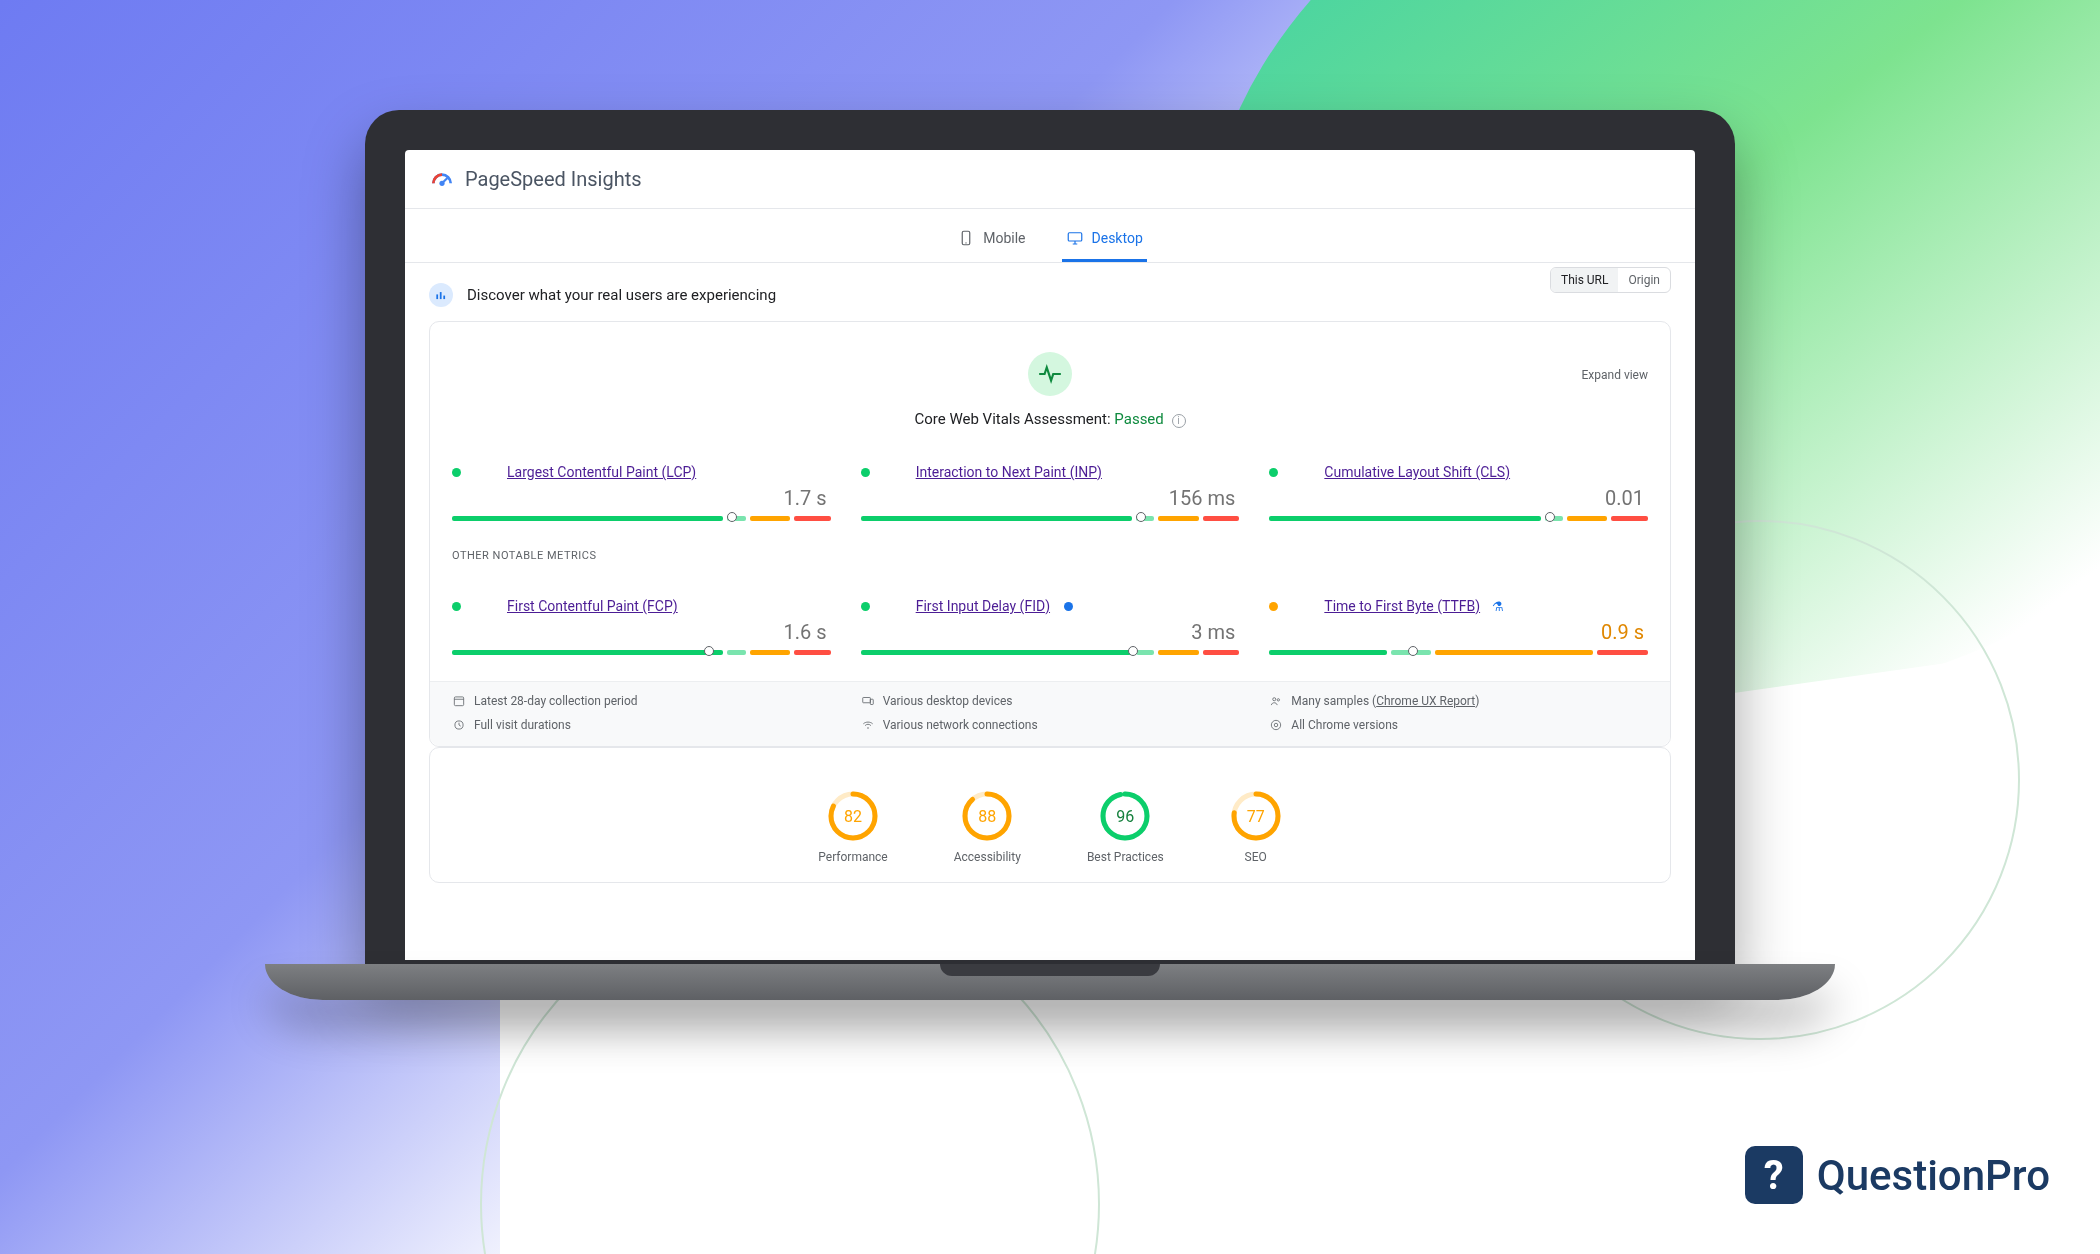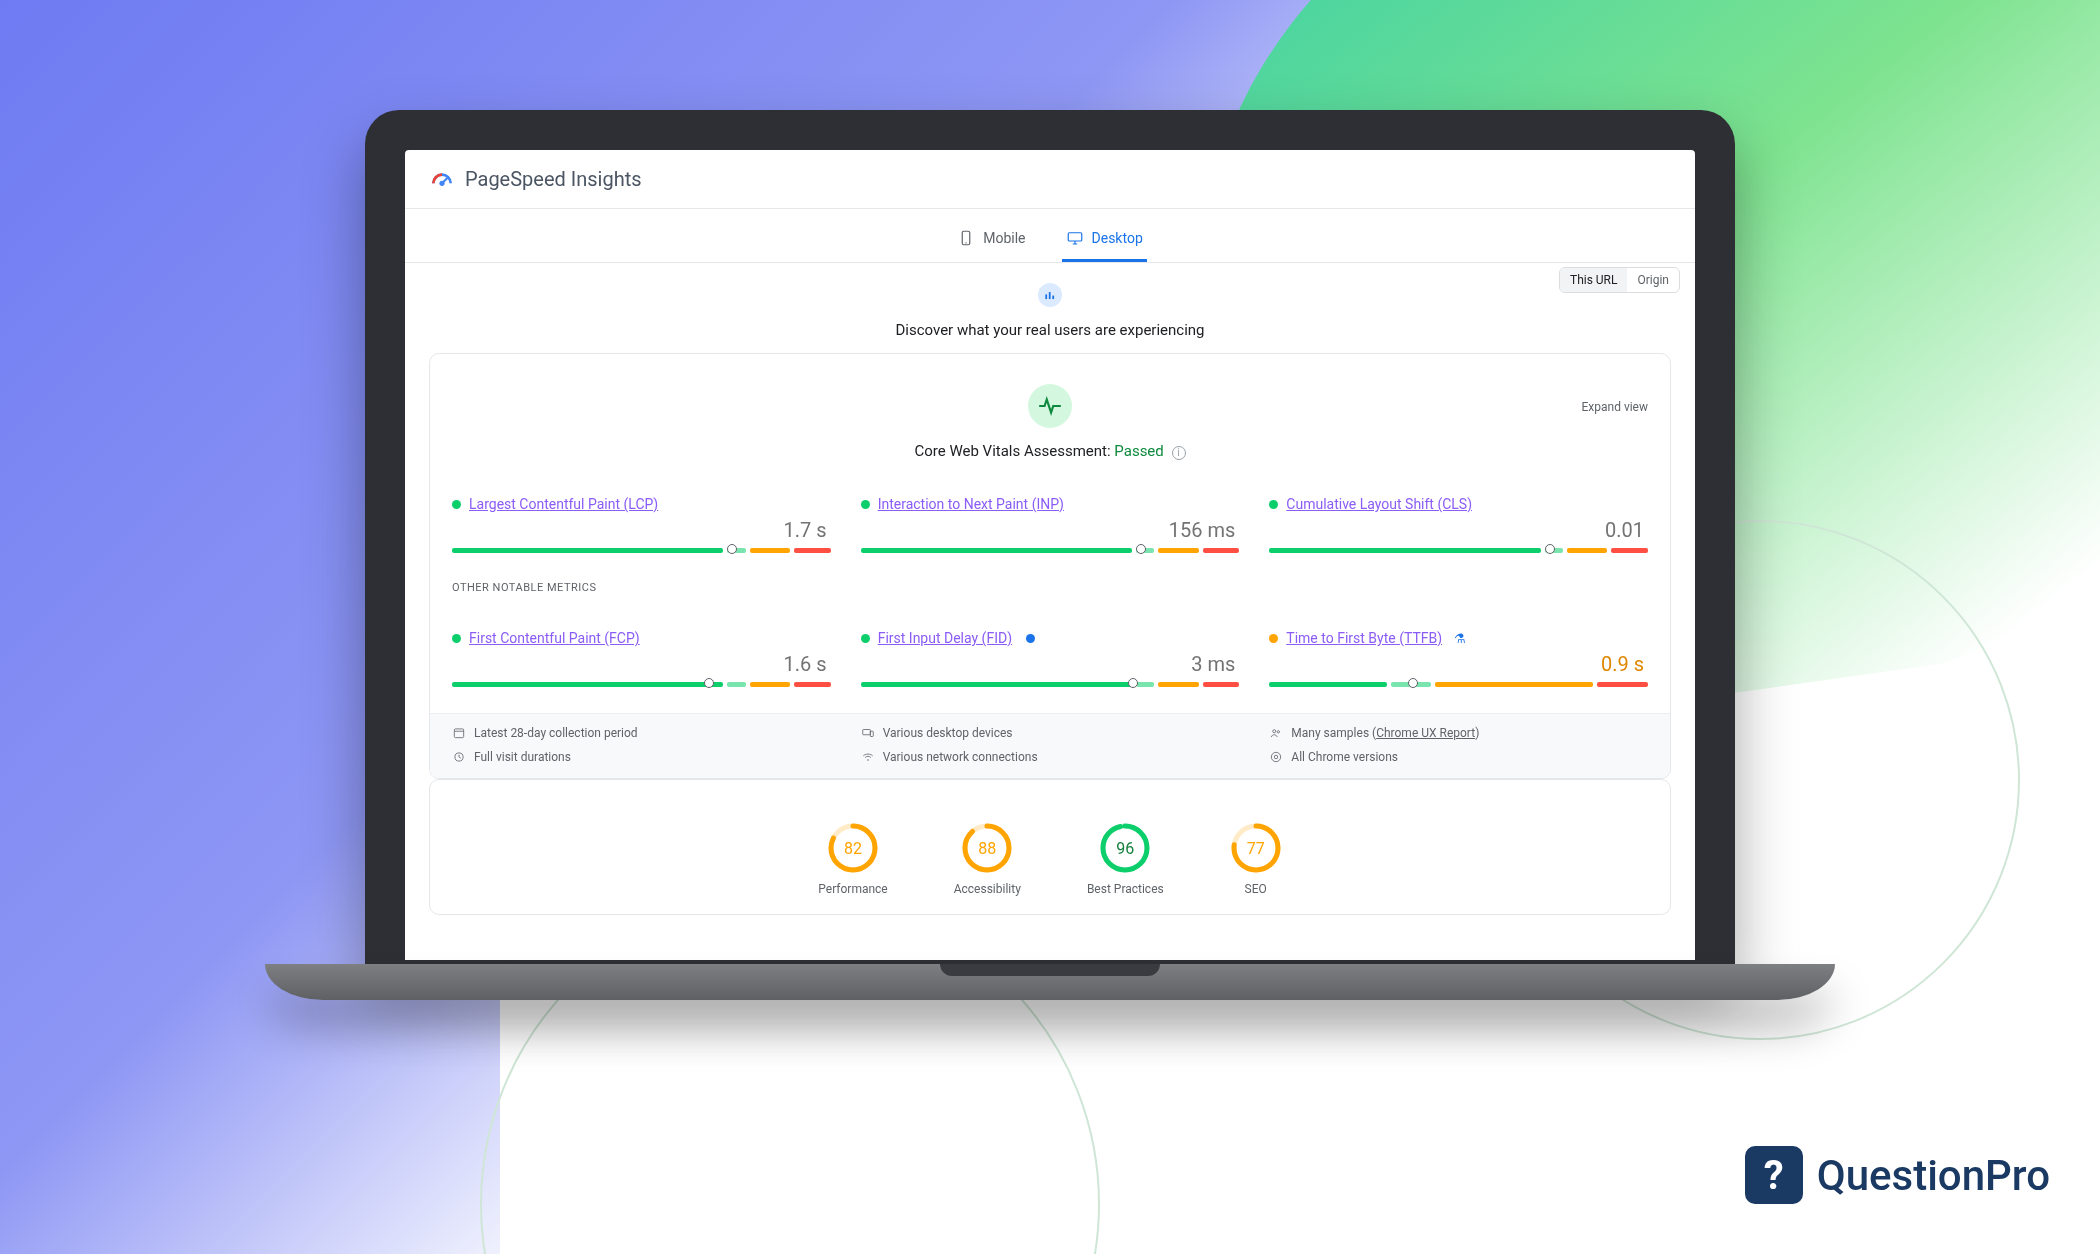--- a/index.html
+++ b/index.html
@@ -93,28 +93,27 @@
     border-bottom:3px solid transparent;
   }
   .device-tab.active { color:#1a73e8; border-bottom-color:#1a73e8; }
   .device-tab svg { width:18px; height:18px; }
 
   
   .content { padding:16px 24px 0 24px; position:relative; }
   .section-heading {
     display:flex; align-items:center; gap:14px; font-size:15px; color:#202124;
     margin:4px 0 14px;
-    flex-direction:column;
   }
   .heading-badge {
     width:24px; height:24px; border-radius:50%;
     display:flex; align-items:center; justify-content:center;
   }
   .scope-toggle {
-    position:absolute; right:15px; top:4px;
+    position:absolute; right:24px; top:4px;
     display:flex; border:1px solid #dadce0; border-radius:6px;
     overflow:hidden; font-size:12px;
   }
   .scope-toggle span { padding:5px 10px; color:#5f6368; }
   .scope-toggle span.active { background:#f1f3f4; color:#202124; }
 
   .card {
     border:1px solid #e5e7eb; border-radius:10px; padding:20px 22px 0;
     position:relative;
   }
@@ -138,21 +137,21 @@
     position:absolute; right:22px; top:46px;
     font-size:12px; color:#5f6368;
   }
 
   .metrics { display:grid; grid-template-columns:repeat(3,1fr); gap:16px 30px; margin-top:36px; }
   .metric-title {
     display:flex; align-items:center; gap:8px; font-size:14px;
   }
   .dot { width:9px; height:9px; border-radius:50%; flex:none; }
   .dot.green{ background:#0cce6b; } .dot.orange{ background:#ffa400; } .dot.blue{ background:#1a73e8; }
-  .metric-name { color:#8b5cf6; text-decoration:underline; }
+  .metric-name { color:#4c1d95; text-decoration:underline;margin-left:38px; }
   .metric-value { text-align:right; font-size:20px; margin:6px 4px 6px 0; }
   .metric-value.green{ color:#737373; } .metric-value.orange{ color:#e08700; }
   .bar {
     height:5px; position:relative; display:flex; gap:4px;
   }
   .seg { border-radius:2px; }
   .seg.g{ background:#0cce6b; } .seg.o{ background:#ffa400; } .seg.r{ background:#ff4e42; }
   .marker {
     position:absolute; top:-4px; width:10px; height:10px; border-radius:50%;
     background:#fff; border:1.5px solid #5f6368;

